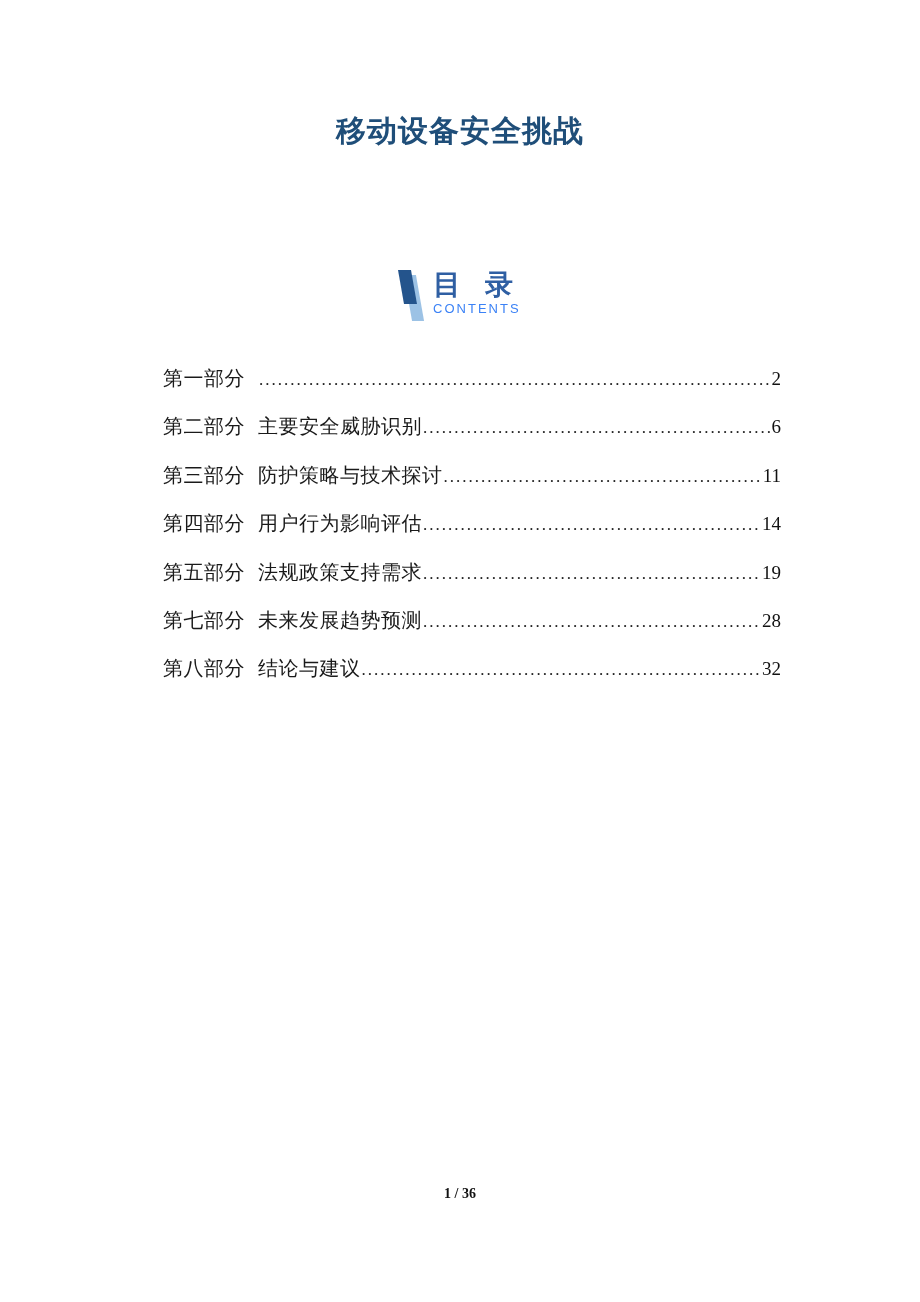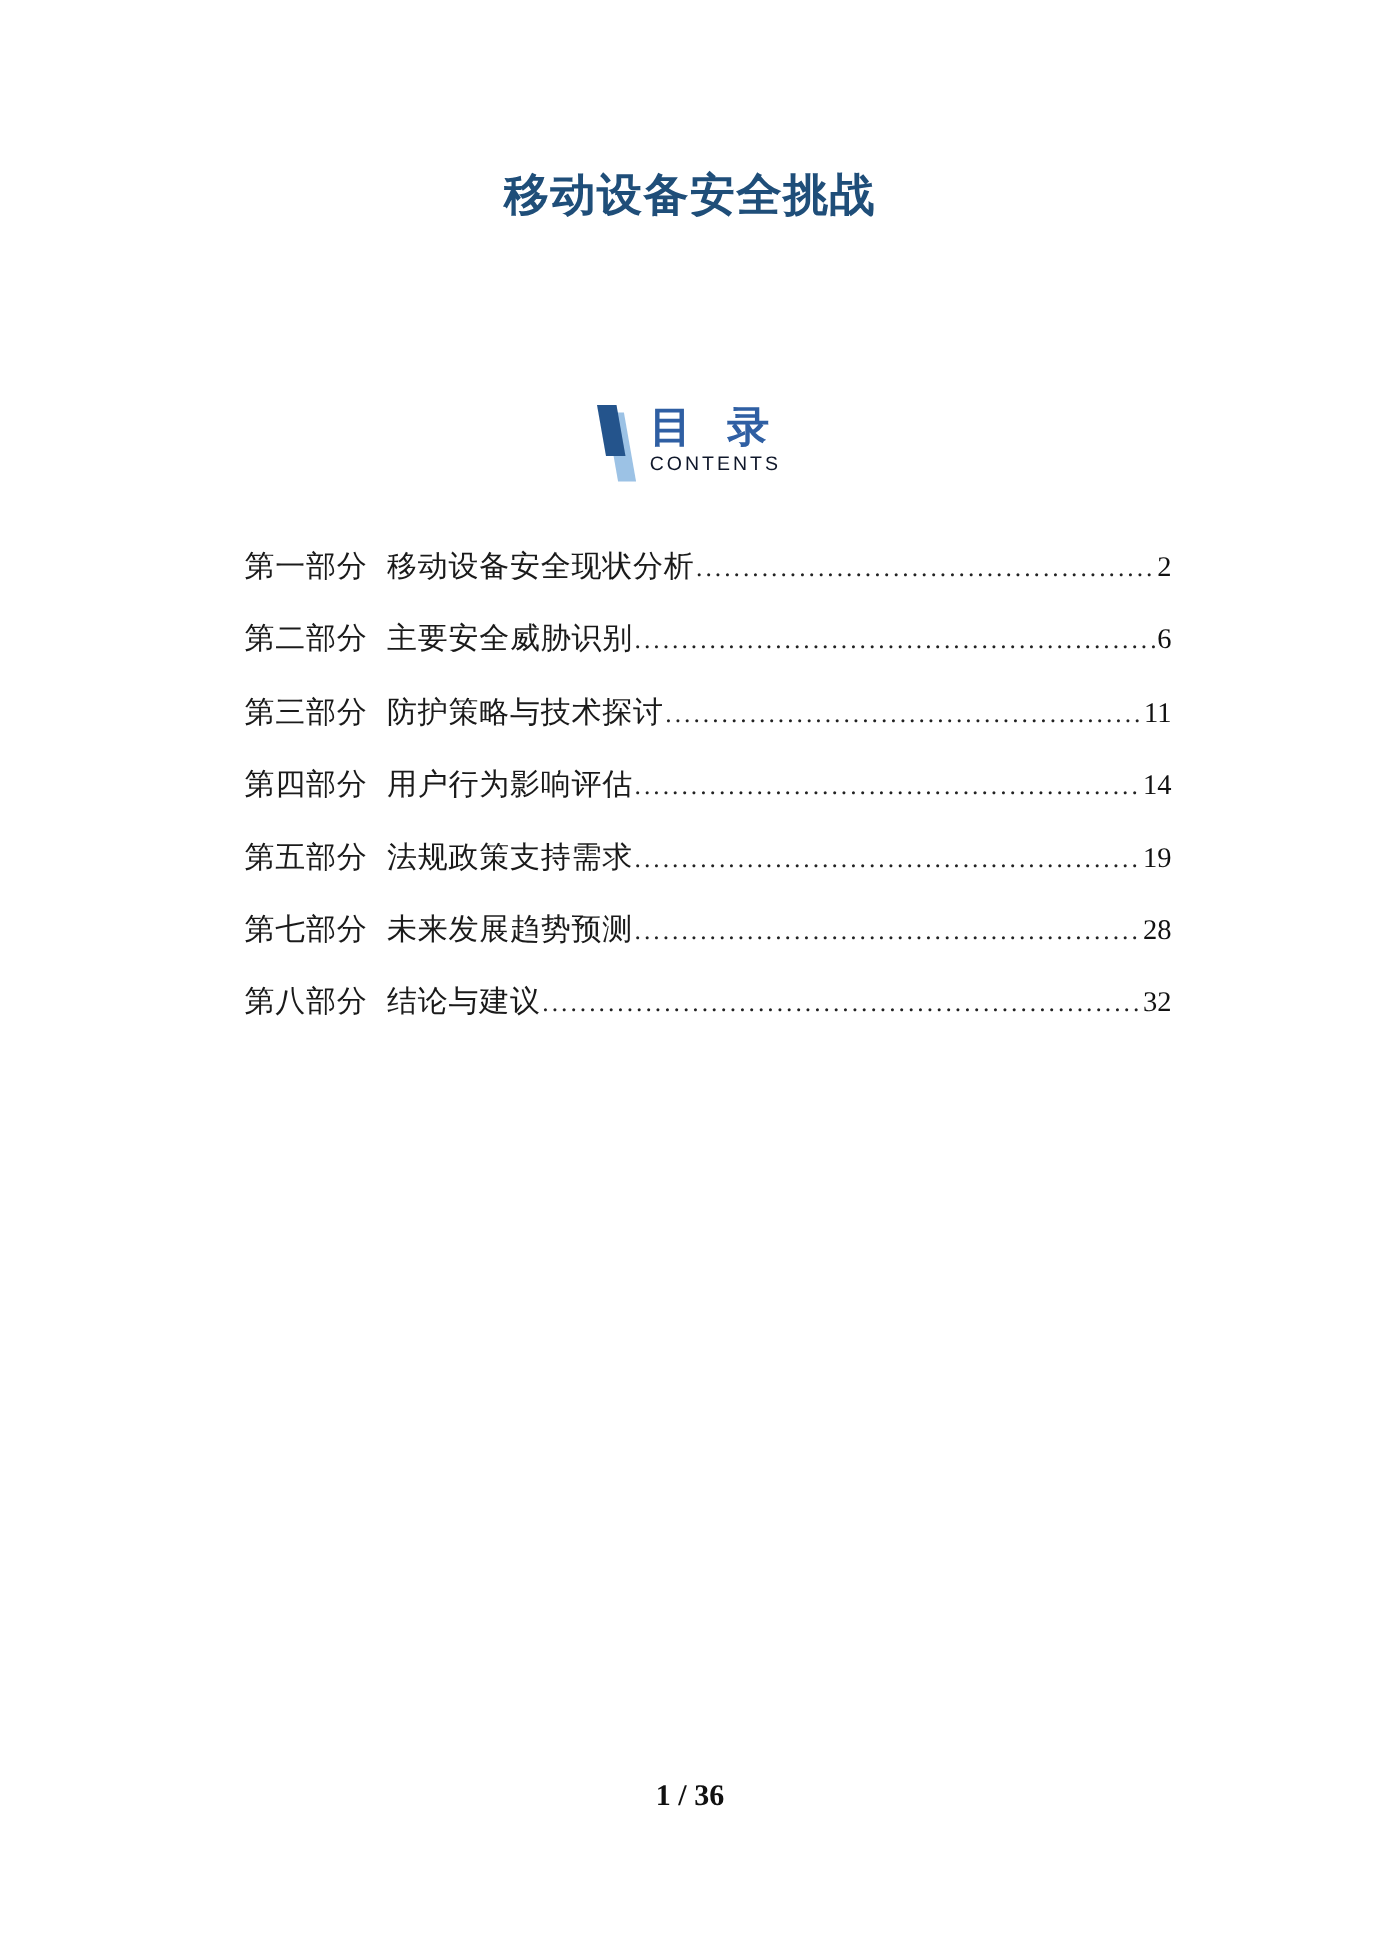--- a/index.html
+++ b/index.html
@@ -74,21 +74,21 @@
     font-weight: 600;
     color: #2F5FA3;
     letter-spacing: 8px;
     white-space: pre;
   }
   .toc-heading-sub {
     font-family: "Liberation Sans", "DejaVu Sans", sans-serif;
     font-size: 13px;
     line-height: 14px;
     letter-spacing: 2px;
-    color: #0f172a;
+    color: #3b82f6;
     margin-top: 2px;
   }
 
   
   .toc-list {
     position: absolute;
     top: 366px;
     left: 163px;
     width: 618px;
   }
@@ -128,21 +128,21 @@
     color: #111111;
   }
 
   
   .page-footer {
     position: absolute;
     top: 1186px;
     left: 0;
     width: 100%;
     text-align: center;
-    font-size: 20px;
+    font-size: 14px;
     font-weight: bold;
     color: #111111;
   }
 </style>
 </head>
 <body>
 
 <div class="doc-title">移动设备安全挑战</div>
 
 <div class="toc-header">
@@ -152,21 +152,20 @@
   </div>
   <div class="toc-heading-col">
     <div class="toc-heading">目 录</div>
     <div class="toc-heading-sub">CONTENTS</div>
   </div>
 </div>
 
 <div class="toc-list">
   <div class="toc-row">
     <span class="toc-label">第一部分</span>
-    <span class="toc-title">移动设备安全现状分析</span>
     <span class="toc-dots"></span>
     <span class="toc-page">2</span>
   </div>
 
   <div class="toc-row">
     <span class="toc-label">第二部分</span>
     <span class="toc-title">主要安全威胁识别</span>
     <span class="toc-dots"></span>
     <span class="toc-page">6</span>
   </div>

